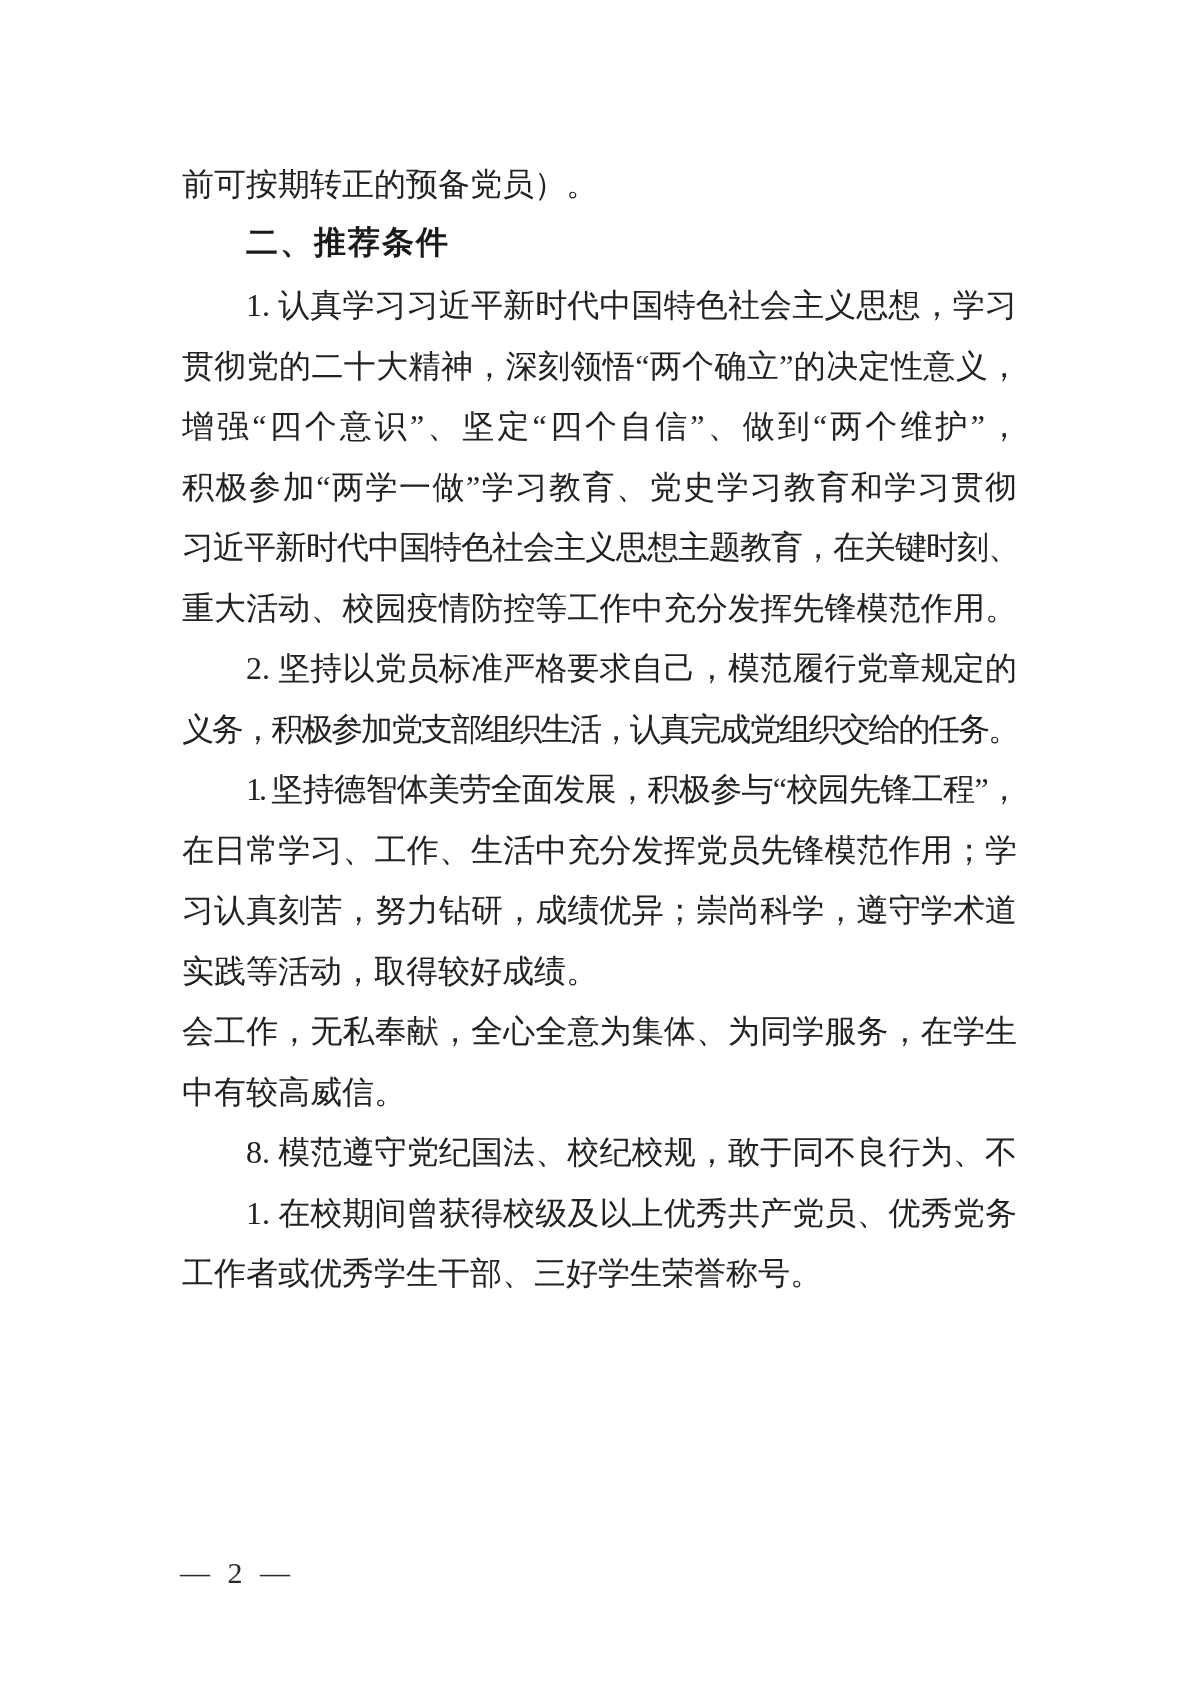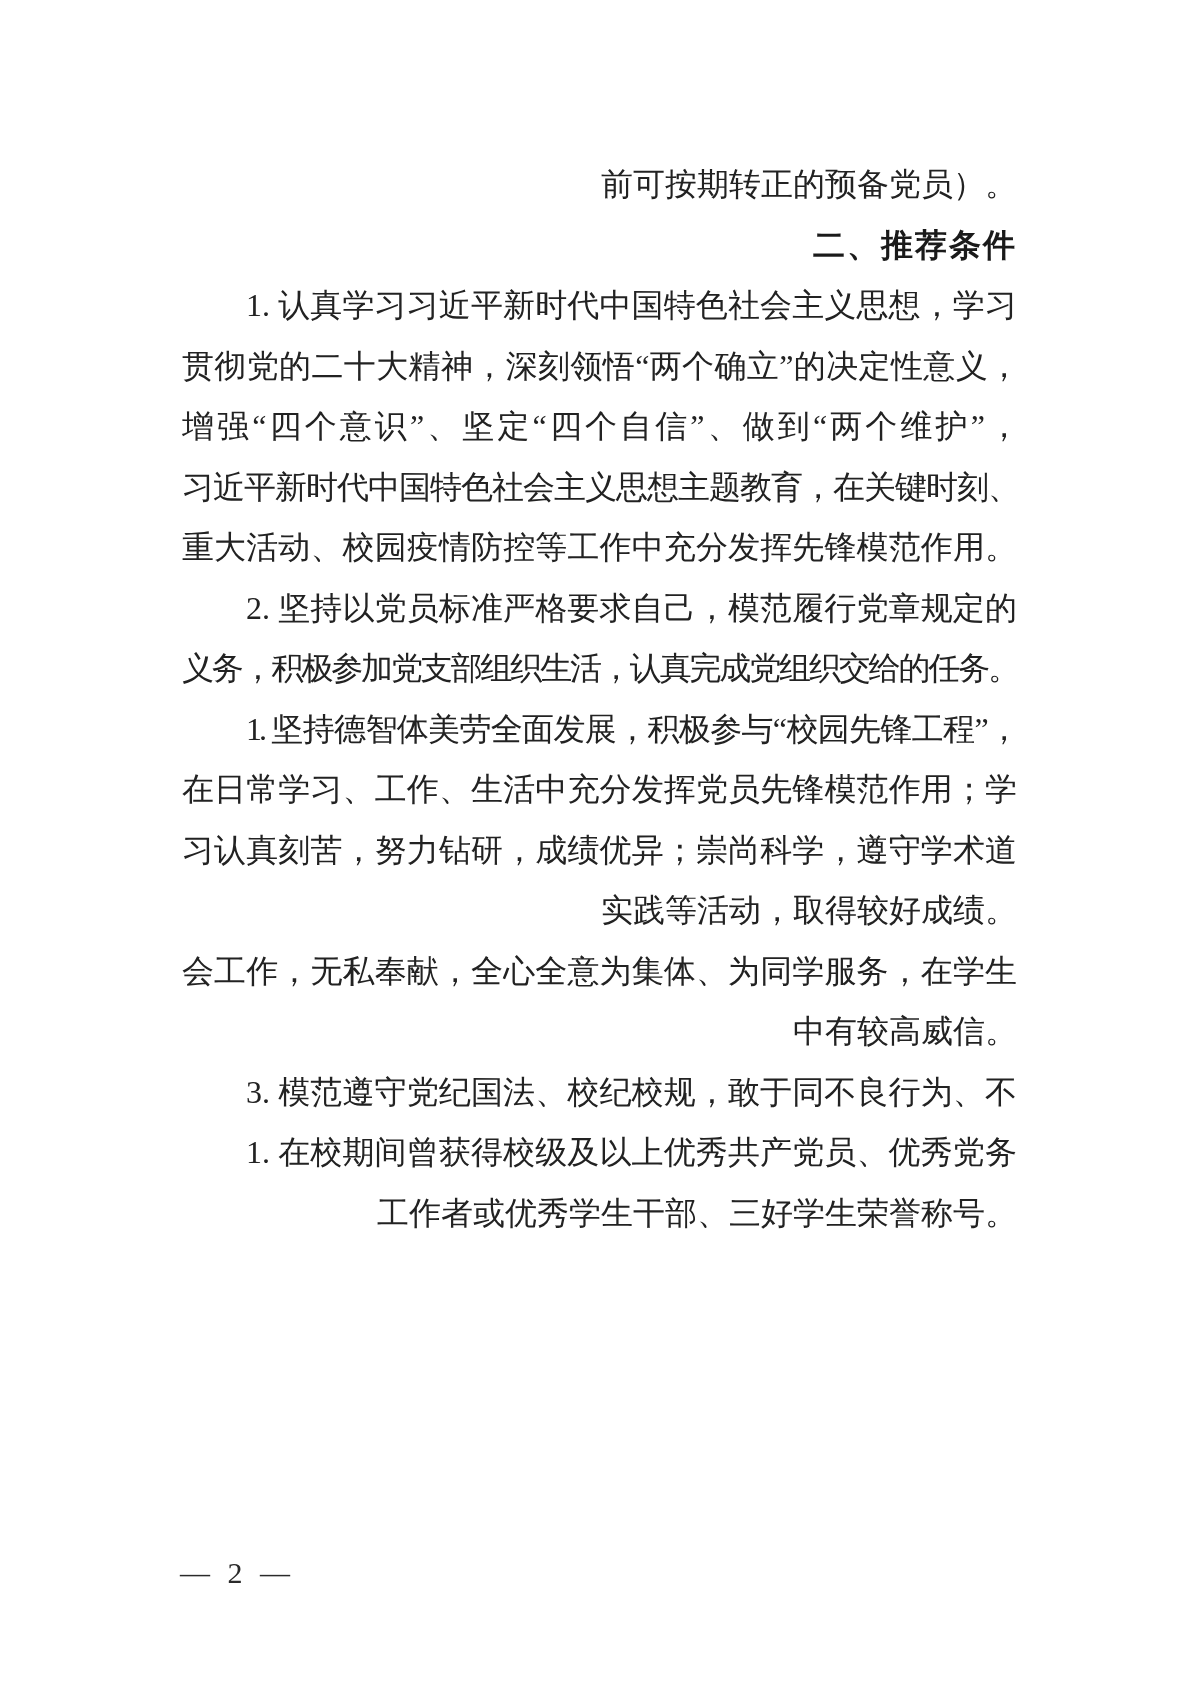--- a/index.html
+++ b/index.html
@@ -16,31 +16,31 @@
     top: 154px;
     width: 835px;
   }
   .line {
     font-family: "Liberation Serif", "DejaVu Serif", serif;
     font-size: 32px;
     line-height: 60.5px;
     height: 60.5px;
     color: #222222;
     white-space: nowrap;
-    text-align: right;
+    text-align: left;
   }
   .line.justify {
     text-align: justify;
     text-align-last: justify;
     text-justify: inter-character;
   }
   .line.indent { text-indent: 64px; }
   .line.tight { letter-spacing: -3px; }
   .line.heading {
-    font-family: Liberation Sans, sans-serif;
+    font-family: Liberation Mono, monospace;
     font-weight: 700;
     letter-spacing: 2px;
     color: #1a1a1a;
   }
   .page-footer {
     position: absolute;
     left: 180px;
     top: 1556px;
     font-family: "Liberation Serif", "DejaVu Serif", serif;
     font-size: 30px;
@@ -51,28 +51,29 @@
 </head>
 <body>
 
 <div class="page">
   <div class="doc-body">
       <div class="line">前可按期转正的预备党员）。</div>
       <div class="line heading indent">二、推荐条件</div>
       <div class="line indent justify">1. 认真学习习近平新时代中国特色社会主义思想，学习</div>
       <div class="line justify tight">贯彻党的二十大精神，深刻领悟“两个确立”的决定性意义，</div>
       <div class="line justify tight">增强“四个意识”、坚定“四个自信”、做到“两个维护”，</div>
+      <div class="line justify">积极参加“两学一做”学习教育、党史学习教育和学习贯彻</div>
       <div class="line justify tight">习近平新时代中国特色社会主义思想主题教育，在关键时刻、</div>
       <div class="line justify">重大活动、校园疫情防控等工作中充分发挥先锋模范作用。</div>
       <div class="line indent justify">2. 坚持以党员标准严格要求自己，模范履行党章规定的</div>
       <div class="line justify tight">义务，积极参加党支部组织生活，认真完成党组织交给的任务。</div>
       <div class="line indent justify tight">1. 坚持德智体美劳全面发展，积极参与“校园先锋工程”，</div>
       <div class="line justify">在日常学习、工作、生活中充分发挥党员先锋模范作用；学</div>
       <div class="line justify">习认真刻苦，努力钻研，成绩优异；崇尚科学，遵守学术道</div>
       <div class="line">实践等活动，取得较好成绩。</div>
       <div class="line justify">会工作，无私奉献，全心全意为集体、为同学服务，在学生</div>
       <div class="line">中有较高威信。</div>
-      <div class="line indent justify">3. 模范遵守党纪国法、校纪校规，敢于同不良行为、不</div>
+      <div class="line indent justify">8. 模范遵守党纪国法、校纪校规，敢于同不良行为、不</div>
       <div class="line indent justify">1. 在校期间曾获得校级及以上优秀共产党员、优秀党务</div>
       <div class="line">工作者或优秀学生干部、三好学生荣誉称号。</div>
     </div>
   <div class="page-footer">— 2 —</div>
 </div>
 
 </body></html>

